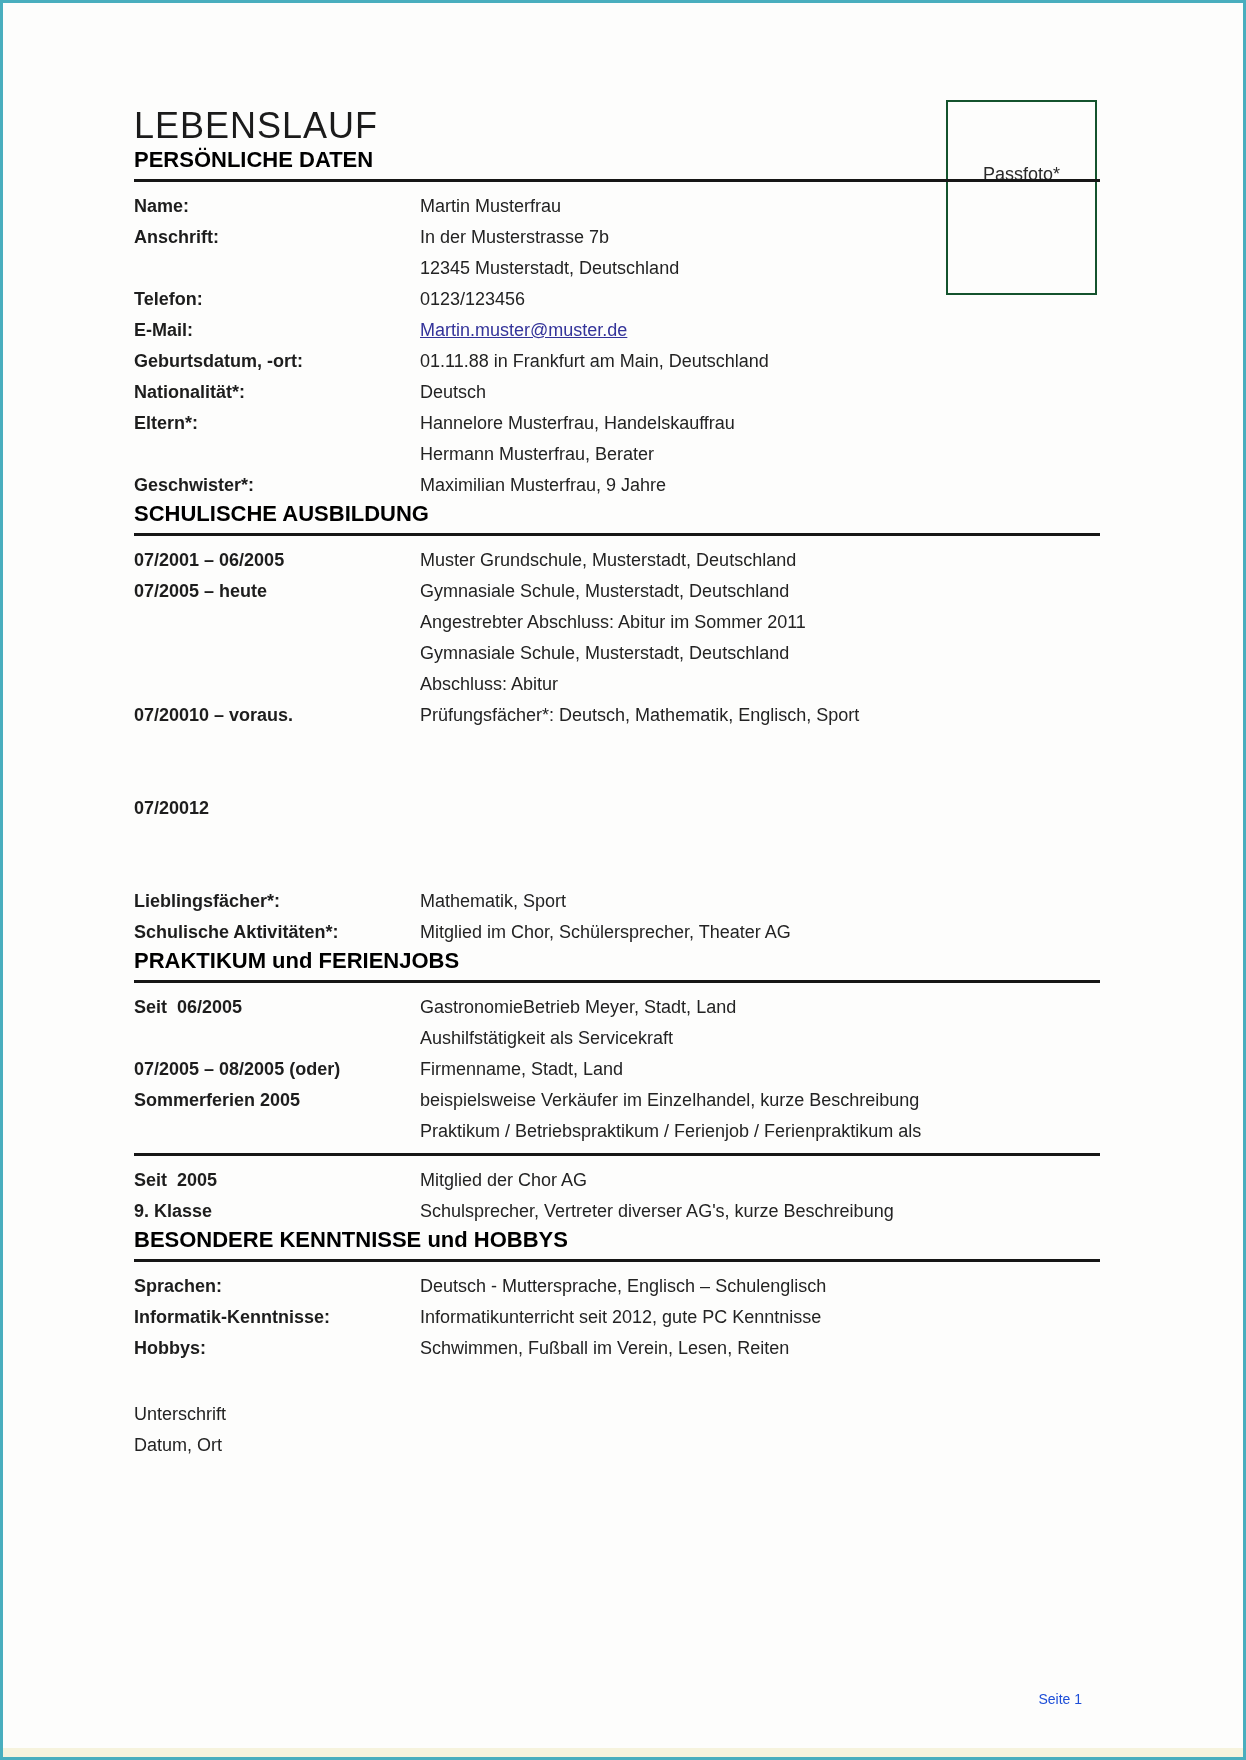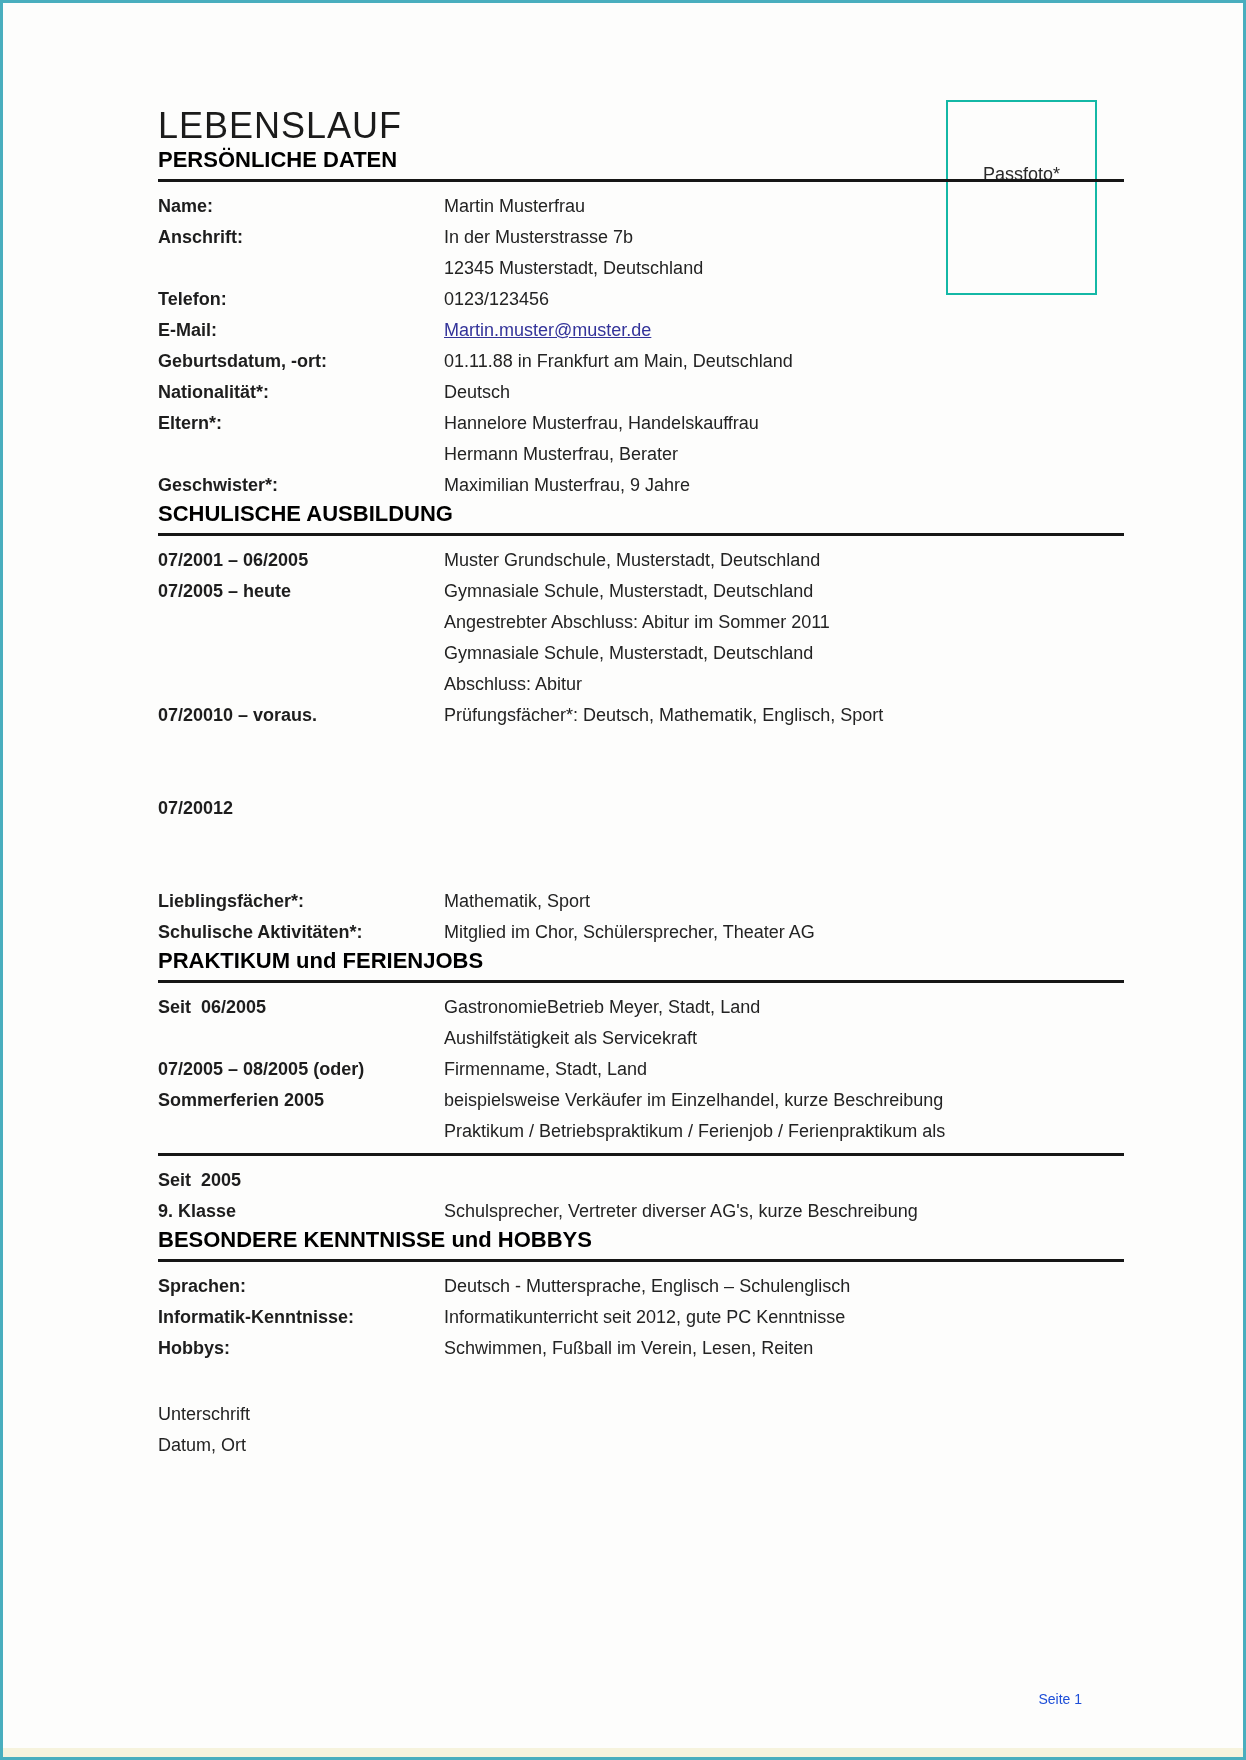--- a/index.html
+++ b/index.html
@@ -11,31 +11,31 @@
     border:3px solid #49aebe;
     font-family:"Liberation Sans", sans-serif;
     color:#222;
     overflow:hidden;
   }
   .bottom-tint {
     position:absolute; left:0; right:0; bottom:0; height:9px;
     background:#f6f3dd;
   }
   .content {
-    position:absolute; left:131px; top:0; width:966px;margin-left:24px;
+    position:absolute; left:131px; top:0; width:966px;
   }
   h1.doc-title {
     margin:0; padding-top:102px;
     font-size:36px; font-weight:400; line-height:42px;
     letter-spacing:1px; color:#1b1b1b;
   }
   .passfoto-box {
     position:absolute; left:943px; top:97px;
     width:151px; height:195px;
-    border:2px solid #14b8a6; box-sizing:border-box;
+    border:2px solid #14532d; box-sizing:border-box;
     background:#fdfdfc;
     text-align:center;
   }
   .passfoto-box .passfoto-label {
     display:block; padding-top:62px;
     font-size:18px; color:#2a2a2a;
   }
   section.sec { margin:0; }
   .sec-h {
     margin:0; font-size:22px; font-weight:700; line-height:26px;
@@ -203,20 +203,23 @@
           </div>
         </div>
       </div>
     </section>
 
     <section class="sec sec-engagement">
       <div class="rule"></div>
       <div class="rows">
         <div class="row">
           <div class="lbl">Seit  2005</div>
+          <div class="val">
+              <div>Mitglied der Chor AG</div>
+            </div>
         </div>
         <div class="row">
           <div class="lbl">9. Klasse</div>
           <div class="val">
               <div>Schulsprecher, Vertreter diverser AG's, kurze Beschreibung</div>
             </div>
         </div>
       </div>
     </section>
 

